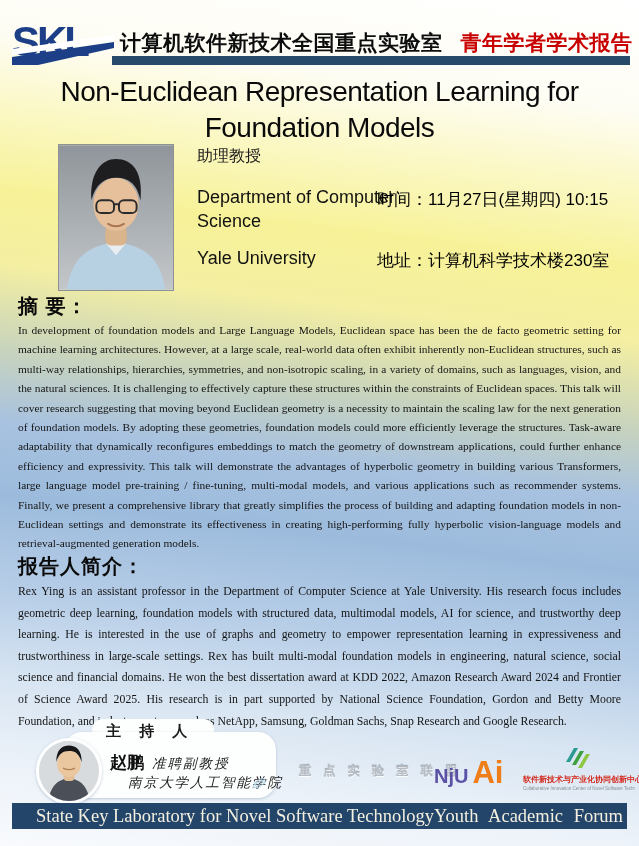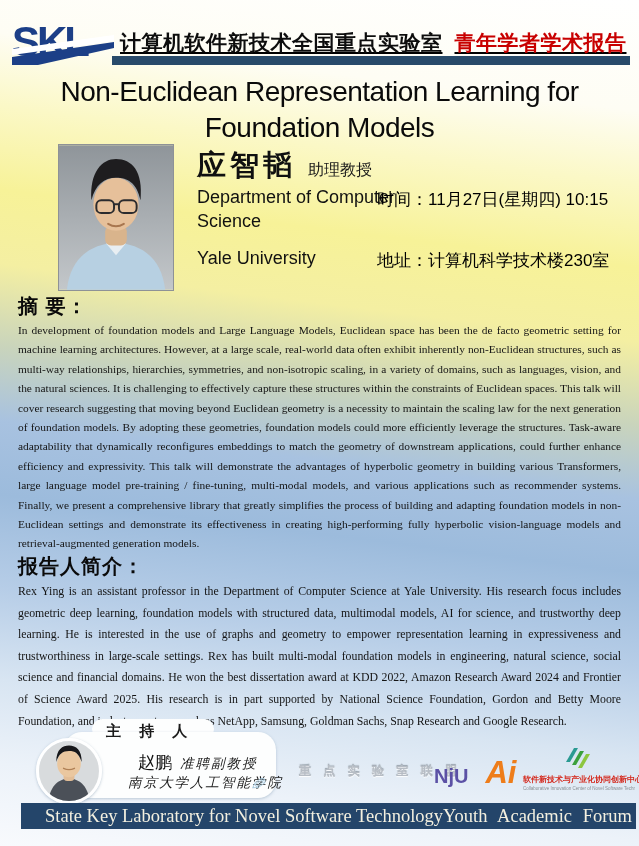--- a/index.html
+++ b/index.html
@@ -19,21 +19,21 @@
       #9cbbdc 62%,
       #b6cde7 72%,
       #d8e5f2 82%,
       #ecf2f9 91%,
       #f8fafd 100%);
   }
   .abs{position:absolute;}
 
   
   .skl-logo{left:12px;top:20px;width:102px;height:46px;}
-  .header-line{left:120px;top:29px;display:flex;gap:12px;white-space:nowrap;text-decoration:underline;}
+  .header-line{left:120px;top:29px;display:flex;gap:18px;white-space:nowrap;}
   .lab-name{font-size:21px;font-weight:bold;color:#0d0d0d;letter-spacing:0.5px;}
   .event-name{font-size:21px;font-weight:bold;color:#c80000;letter-spacing:0.5px;}
   .header-bar{left:112px;top:56px;width:518px;height:9px;background:#284a6a;}
 
   
   .talk-title{left:0;top:74px;width:639px;text-align:center;
     font-size:28px;line-height:36px;font-weight:400;color:#0a0a0a;letter-spacing:-0.5px;}
 
   
   .speaker-photo{left:58px;top:144px;width:116px;height:147px;border:1px solid #8e9296;box-sizing:border-box;}
@@ -60,43 +60,43 @@
 
   
   .host-tab{left:92px;top:719px;width:122px;height:20px;background:#fdfefe;border-radius:10px;}
   .host-card{left:64px;top:732px;width:212px;height:66px;background:#fdfefe;border-radius:18px;
     box-shadow:0 1px 3px rgba(90,120,150,0.35);}
   .host-label{left:106px;top:722px;font-size:15px;font-weight:bold;color:#1a1a1a;letter-spacing:7px;white-space:nowrap;}
   .host-photo{left:36px;top:738px;width:66px;height:66px;border-radius:50%;overflow:hidden;
     border:3px solid #ffffff;box-sizing:border-box;box-shadow:0 1px 3px rgba(90,120,150,0.4);}
   .host-photo svg{display:block;width:100%;height:100%;}
   .host-name-row{left:110px;top:751px;display:flex;align-items:baseline;gap:8px;white-space:nowrap;}
-  .host-name{font-size:17px;font-weight:normal;color:#101010;margin-left:28px;}
+  .host-name{font-size:17px;font-weight:bold;color:#101010;}
   .host-job{font-family:"DejaVu Serif",serif;font-style:italic;font-size:13.5px;color:#1a1a1a;letter-spacing:2px;}
   .host-affil{left:110px;top:774px;font-family:"DejaVu Serif",serif;font-style:italic;
     font-size:13.5px;color:#1a1a1a;letter-spacing:2px;white-space:nowrap;margin-left:18px;}
   .pencil-icon{left:250px;top:772px;font-size:19px;color:#a9cade;
     display:inline-block;transform:rotate(100deg);}
 
   
   .alliance-logo{left:299px;top:761px;text-align:center;width:132px;
     color:#b6bcc4;font-weight:bold;
     text-shadow:0 1px 1px rgba(255,255,255,0.95), 0 -1px 1px rgba(60,70,80,0.45);}
   .alliance-l1{font-size:13px;letter-spacing:0.5px;white-space:nowrap;}
   .alliance-l2{font-size:12px;letter-spacing:4.5px;white-space:nowrap;margin-top:2px;}
   .njuai-logo{left:434px;top:755px;display:flex;align-items:baseline;white-space:nowrap;}
   .nju-text{font-size:20px;font-weight:800;color:#5b51a5;letter-spacing:0px;}
-  .ai-text{font-size:31px;font-weight:800;font-style:italic;color:#ee7d1a;margin-left:17px;}
+  .ai-text{font-size:31px;font-weight:800;color:#ee7d1a;margin-left:4px;}
   .cic-logo{left:523px;top:747px;width:112px;text-align:center;}
   .cic-mark{display:inline-block;}
   .cic-name{font-size:8px;color:#d42a1e;font-weight:bold;white-space:nowrap;margin-top:1px;}
   .cic-sub{font-size:4.5px;color:#8a8f94;white-space:nowrap;overflow:hidden;margin-top:1px;}
 
   
-  .footer-bar{left:21px;top:803px;width:615px;height:26px;background:#24456a;
+  .footer-bar{left:12px;top:803px;width:615px;height:26px;background:#24456a;
     display:flex;align-items:center;justify-content:space-between;
     padding:0 14px 0 24px;box-sizing:border-box;
     font-family:"Liberation Serif",serif;font-size:18.5px;color:#f3f0e0;white-space:nowrap;}
   .footer-right{word-spacing:6px;}
 </style>
 </head>
 <body>
 
 <div class="poster">
 
@@ -132,21 +132,20 @@
       <rect x="47" y="82" width="22" height="20" rx="6" fill="#d9b48c"></rect>
       <ellipse cx="58" cy="60" rx="23" ry="27" fill="#e6c09a"></ellipse>
       <path d="M33,56 C31,27 44,14 58,14 C74,14 86,26 83,56 C79,38 70,33 58,33 C46,33 37,40 33,56 Z" fill="#1e1d1f"></path>
       <rect x="38" y="56" width="18" height="13" rx="5" fill="none" stroke="#2b2b2e" stroke-width="2"></rect>
       <rect x="61" y="56" width="18" height="13" rx="5" fill="none" stroke="#2b2b2e" stroke-width="2"></rect>
       <line x1="56" y1="60" x2="61" y2="60" stroke="#2b2b2e" stroke-width="2"></line>
       <path d="M50,80 Q58,85 66,80" fill="none" stroke="#a8764f" stroke-width="2" stroke-linecap="round"></path>
     </svg>
   </div>
   <div class="abs name-row">
-    <span class="speaker-name">应智韬</span>
     <span class="speaker-job">助理教授</span>
   </div>
   <div class="abs speaker-univ">Yale University</div>
   <div class="abs speaker-dept">
     <div>Department of Computer</div>
     <div>Science</div>
   </div>
   <div class="abs time-row">
     <span class="meta-label">时间：</span><span>11月27日(星期四) 10:15</span>
   </div>

